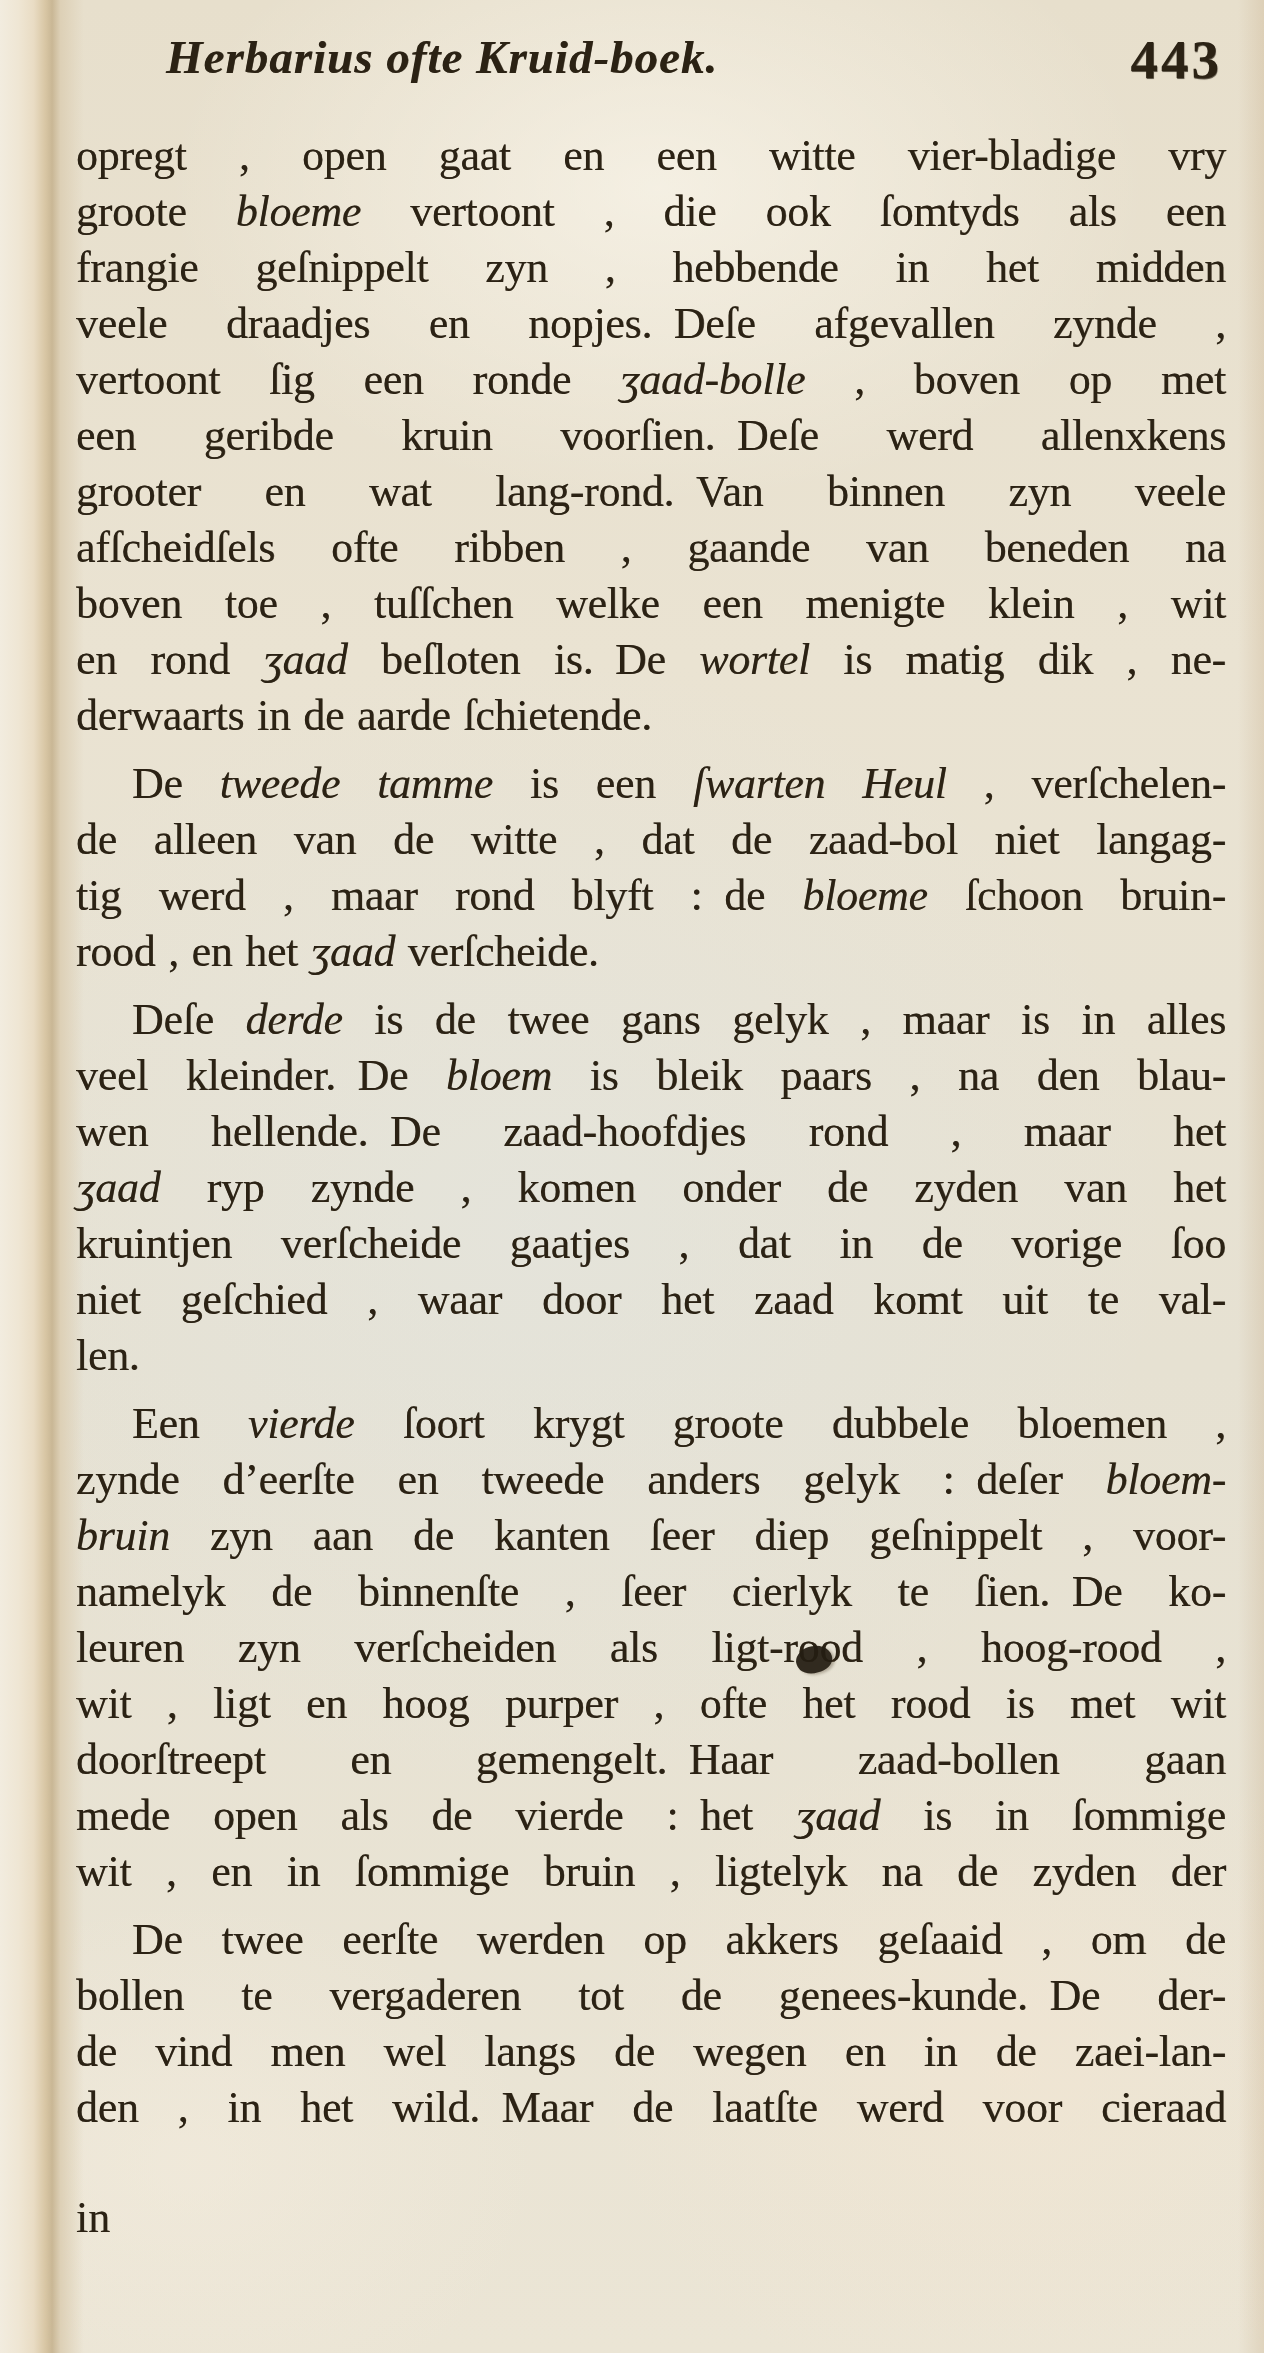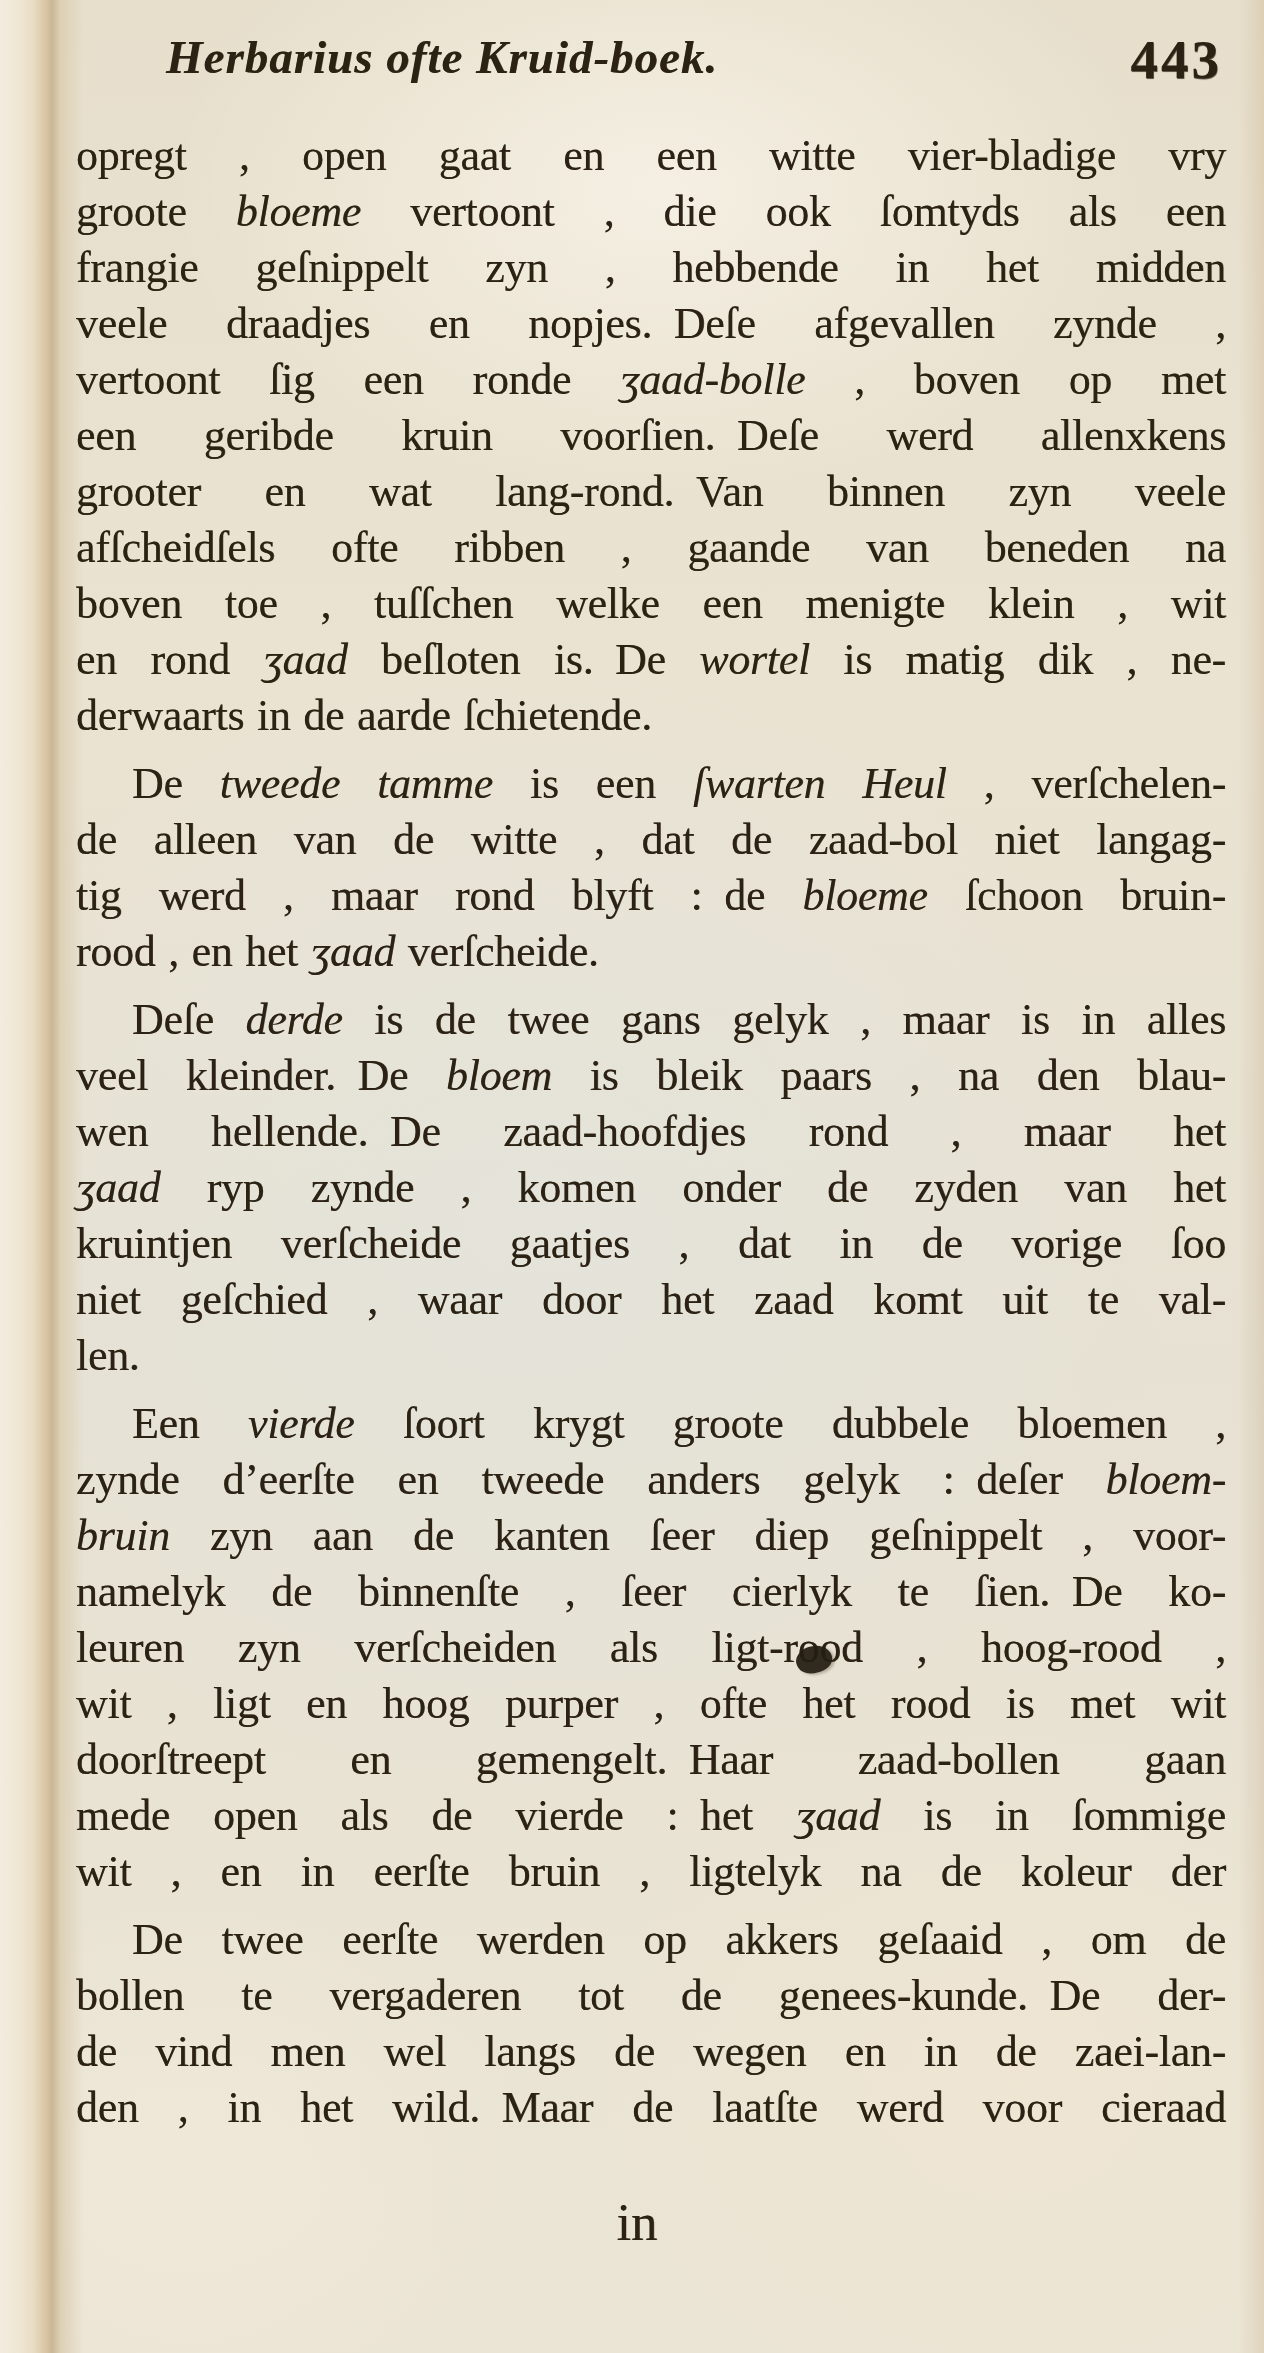--- a/index.html
+++ b/index.html
@@ -44,23 +44,23 @@
   .line {
     font-size: 44px; line-height: 56px;
     letter-spacing: -0.3px; word-spacing: 2px;
     text-align: justify; text-align-last: justify;
     text-shadow: 0.35px 0.35px 0.45px rgba(40,30,16,0.6);
   }
   .line.last { text-align-last: left; }
   .line.indent { text-indent: 56px; }
   .it { font-style: italic; }
   .catchword {
-    position: absolute; left: 85px; top: 2192px; width: 1150px;
+    position: absolute; left: 76px; top: 2192px; width: 1150px;
     padding-right: 46px; box-sizing: border-box;
-    text-align: center; font-size: 53px;
+    text-align: left; font-size: 44px;
     text-shadow: 0.35px 0.35px 0.45px rgba(40,30,16,0.6);
   }
   .ink-blot {
     position: absolute; left: 796px; top: 1646px;
     width: 36px; height: 27px;
     background: #241d12;
     border-radius: 55% 65% 50% 60%;
     transform: rotate(-18deg);
     opacity: 0.93;
     box-shadow: 2px 2px 3px rgba(60,45,25,0.35);
@@ -118,21 +118,21 @@
       </div>
       <div class="paragraph">
         <div class="line indent"><span>Een </span><span class="it">vierde</span><span> ſoort krygt groote dubbele bloemen ,</span></div>
         <div class="line"><span>zynde d’eerſte en tweede anders gelyk : deſer </span><span class="it">bloem-</span></div>
         <div class="line"><span class="it">bruin</span><span> zyn aan de kanten ſeer diep geſnippelt , voor-</span></div>
         <div class="line"><span>namelyk de binnenſte , ſeer cierlyk te ſien. De ko-</span></div>
         <div class="line"><span>leuren zyn verſcheiden als ligt-rood , hoog-rood ,</span></div>
         <div class="line"><span>wit , ligt en hoog purper , ofte het rood is met wit</span></div>
         <div class="line"><span>doorſtreept en gemengelt. Haar zaad-bollen gaan</span></div>
         <div class="line"><span>mede open als de vierde : het </span><span class="it">ʒaad</span><span> is in ſommige</span></div>
-        <div class="line"><span>wit , en in eerſte bruin , ligtelyk na de koleur der</span></div>
+        <div class="line"><span>wit , en in ſommige bruin , ligtelyk na de zyden der</span></div>
       </div>
       <div class="paragraph">
         <div class="line indent"><span>De twee eerſte werden op akkers geſaaid , om de</span></div>
         <div class="line"><span>bollen te vergaderen tot de genees-kunde. De der-</span></div>
         <div class="line"><span>de vind men wel langs de wegen en in de zaei-lan-</span></div>
         <div class="line"><span>den , in het wild. Maar de laatſte werd voor cieraad</span></div>
       </div>
     </div>
 
   <div class="catchword">in</div>

